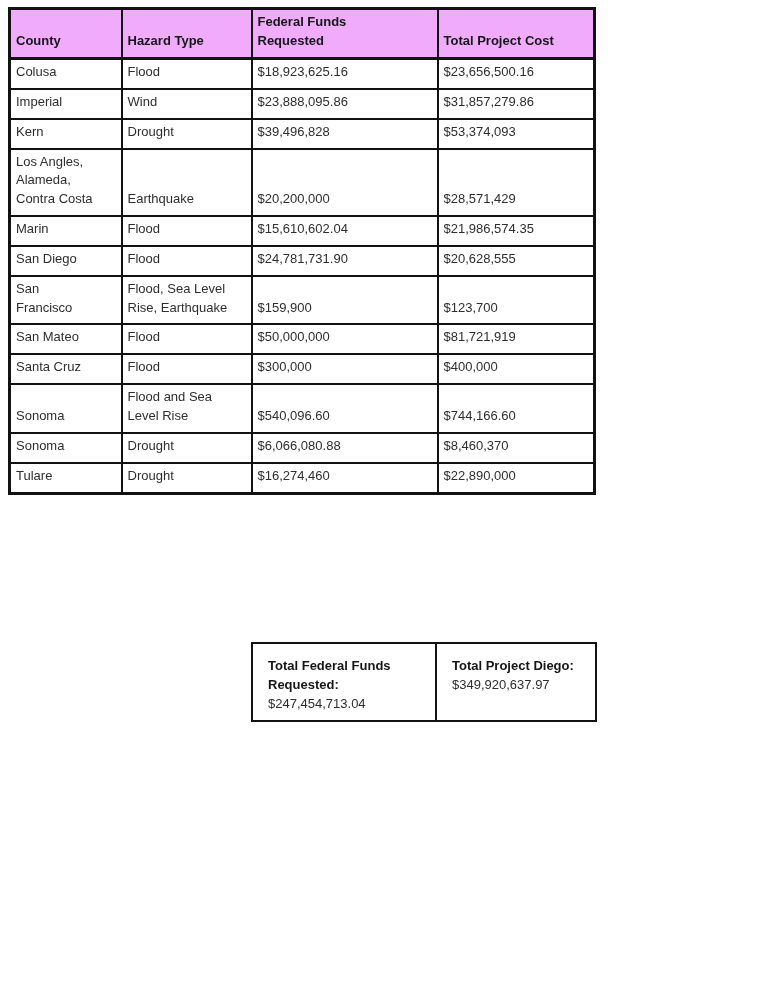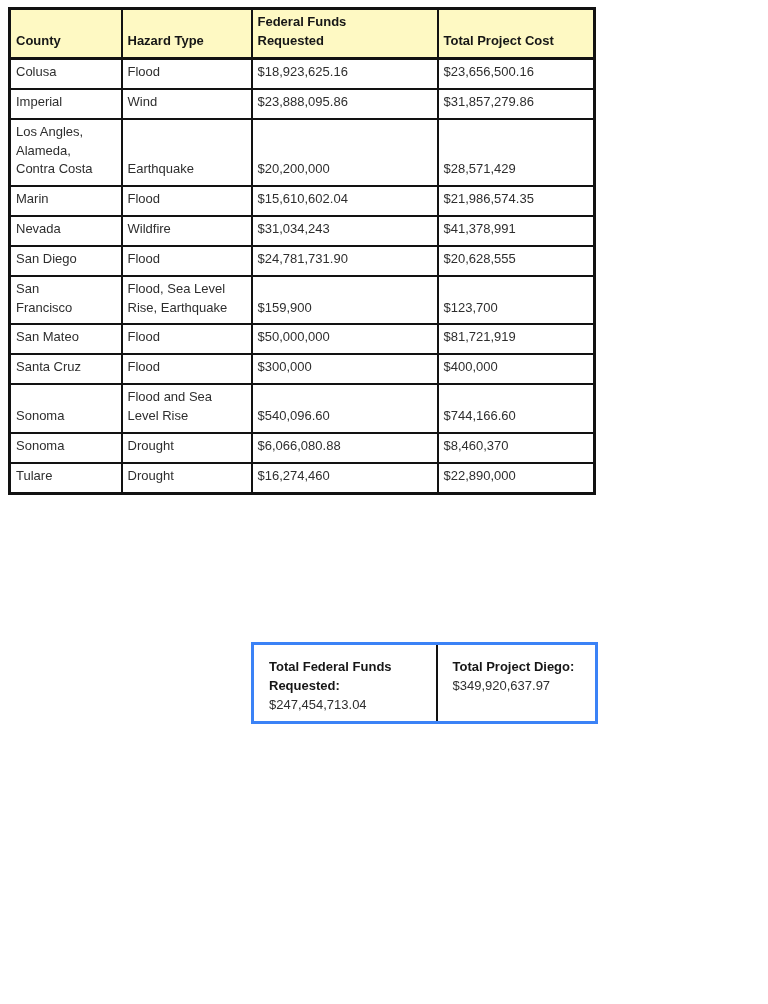--- a/index.html
+++ b/index.html
@@ -33,36 +33,36 @@
     vertical-align: bottom;
     text-align: left;
     padding: 3px 6px 6px 5px;
     font-size: 13px;
     line-height: 1.45;
     white-space: pre-line;
     color: #2e2e2e;
     overflow: hidden;
   }
   table.main-table thead th {
-    background: #fef9c3;
+    background: #f0abfc;
     color: #161616;
     font-weight: bold;
     height: 50px;
     border-bottom: 3px solid #121212;
   }
   table.main-table tbody tr { height: 22px; }
 
   
   table.totals-table {
     position: absolute;
     left: 251px;
     top: 642px;
     border-collapse: collapse;
     table-layout: fixed;
-    border: 3px solid #3b82f6;
+    border: 1px solid #3b82f6;
     padding-left: 11px;
   }
   table.totals-table td {
     border: 2px solid #121212;
     vertical-align: top;
     text-align: left;
     height: 76px;
     padding: 13px 6px 6px 15px;
     font-size: 13px;
     line-height: 1.45;
@@ -105,38 +105,38 @@
       <td>$18,923,625.16</td>
       <td>$23,656,500.16</td>
     </tr>
         <tr class="data-row">
       <td>Imperial</td>
       <td>Wind</td>
       <td>$23,888,095.86</td>
       <td>$31,857,279.86</td>
     </tr>
         <tr class="data-row">
+      <td>Kern</td>
+      <td>Drought</td>
+      <td>$39,496,828</td>
+      <td>$53,374,093</td>
+    </tr>
+        <tr class="data-row">
       <td>Los Angles,
 Alameda,
 Contra Costa</td>
       <td>Earthquake</td>
       <td>$20,200,000</td>
       <td>$28,571,429</td>
     </tr>
         <tr class="data-row">
       <td>Marin</td>
       <td>Flood</td>
       <td>$15,610,602.04</td>
       <td>$21,986,574.35</td>
-    </tr>
-        <tr class="data-row">
-      <td>Nevada</td>
-      <td>Wildfire</td>
-      <td>$31,034,243</td>
-      <td>$41,378,991</td>
     </tr>
         <tr class="data-row">
       <td>San Diego</td>
       <td>Flood</td>
       <td>$24,781,731.90</td>
       <td>$20,628,555</td>
     </tr>
         <tr class="data-row">
       <td>San
 Francisco</td>

